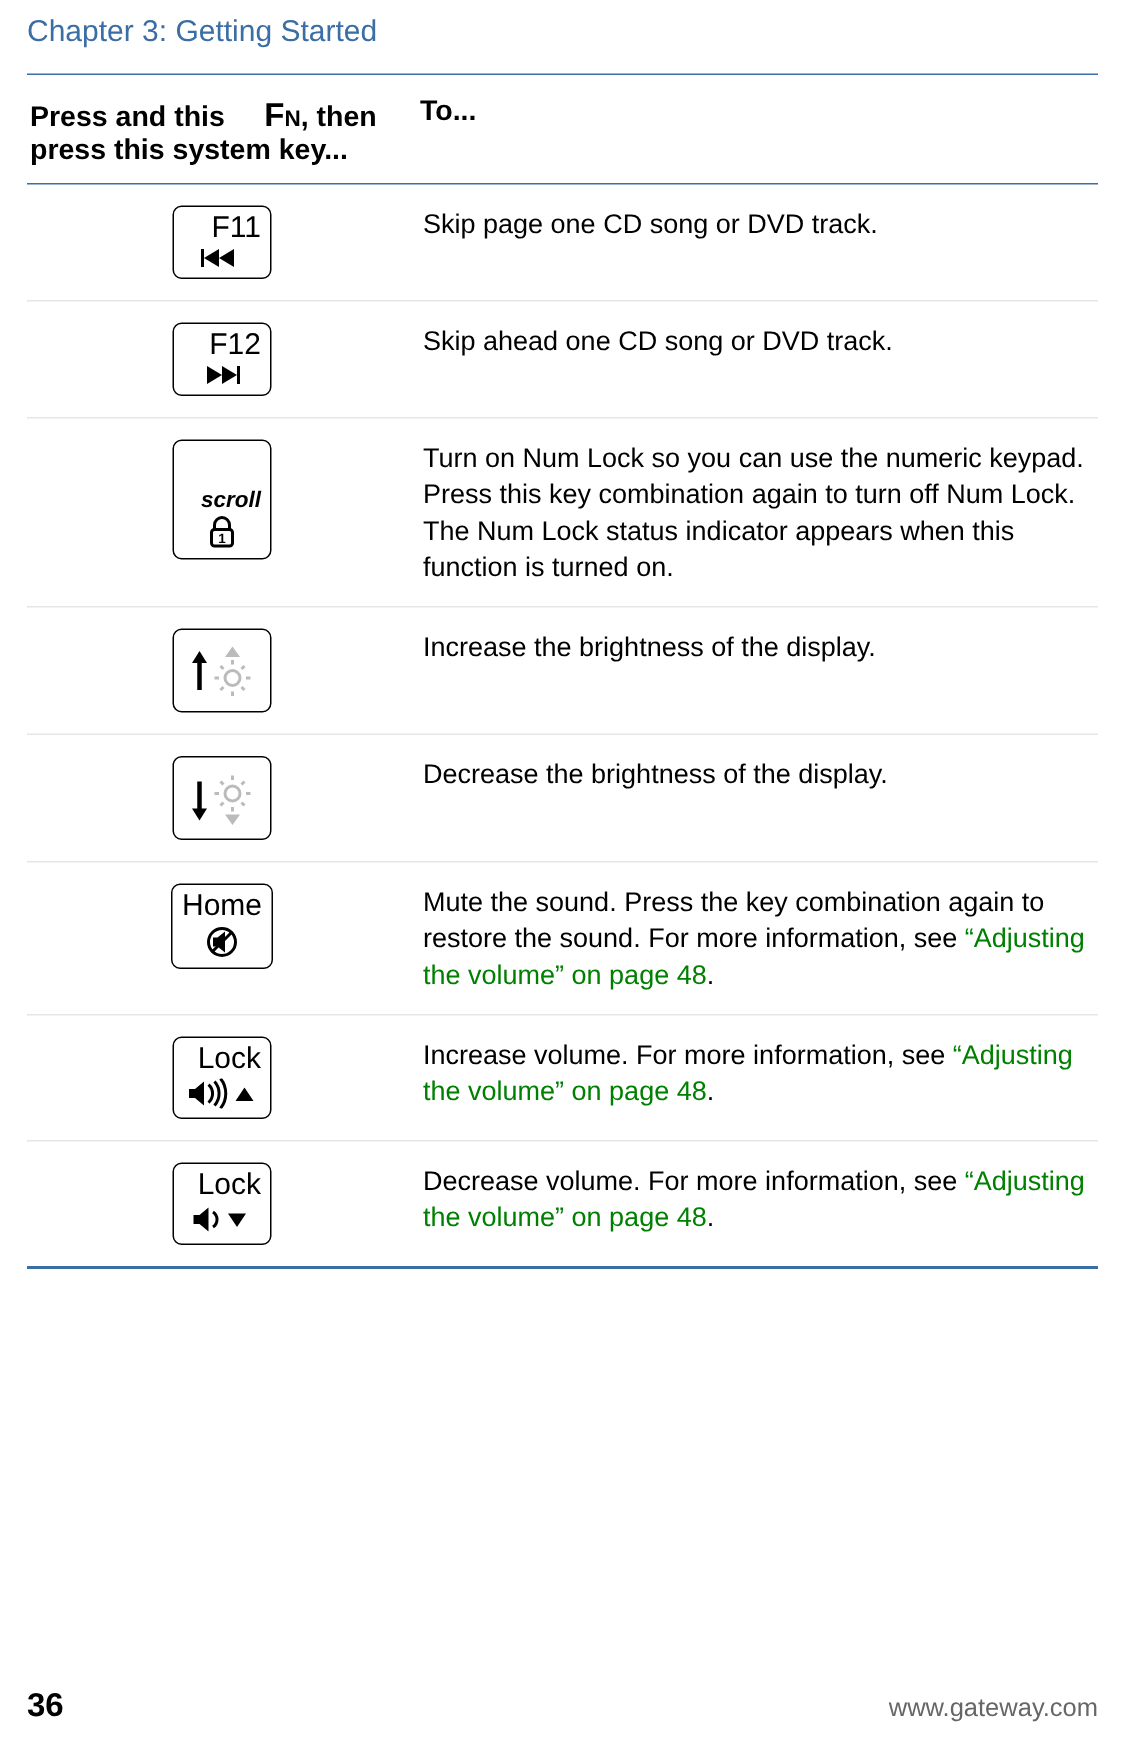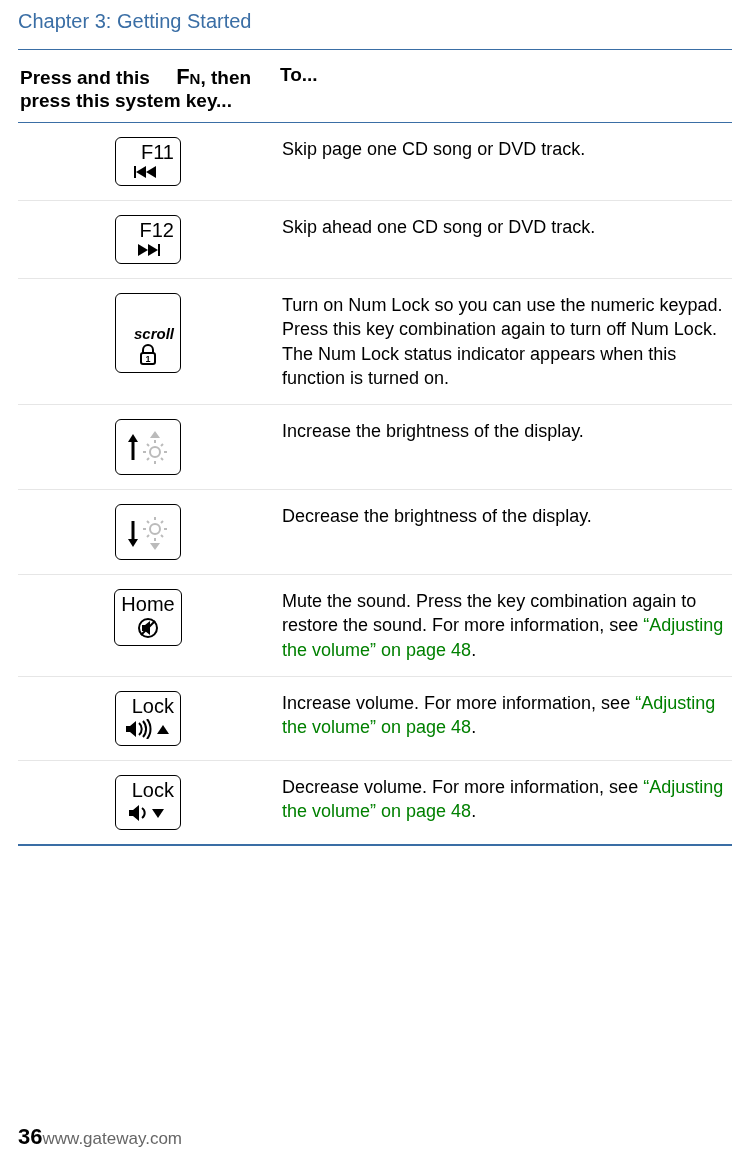--- a/index.html
+++ b/index.html
@@ -100,21 +100,21 @@
     right: 18px;
     display: flex;
     align-items: baseline;
   }
   .page-num {
     font-size: 22px;
     font-weight: bold;
   }
   .footer-url {
     flex: 1;
-    text-align: left;
+    text-align: right;
     color: #666;
     font-size: 17px;
   }
 </style>
 </head>
 <body>
 
 <div class="page">
   <div class="chapter-header">Chapter 3: Getting Started</div>
   <hr class="top-rule">

